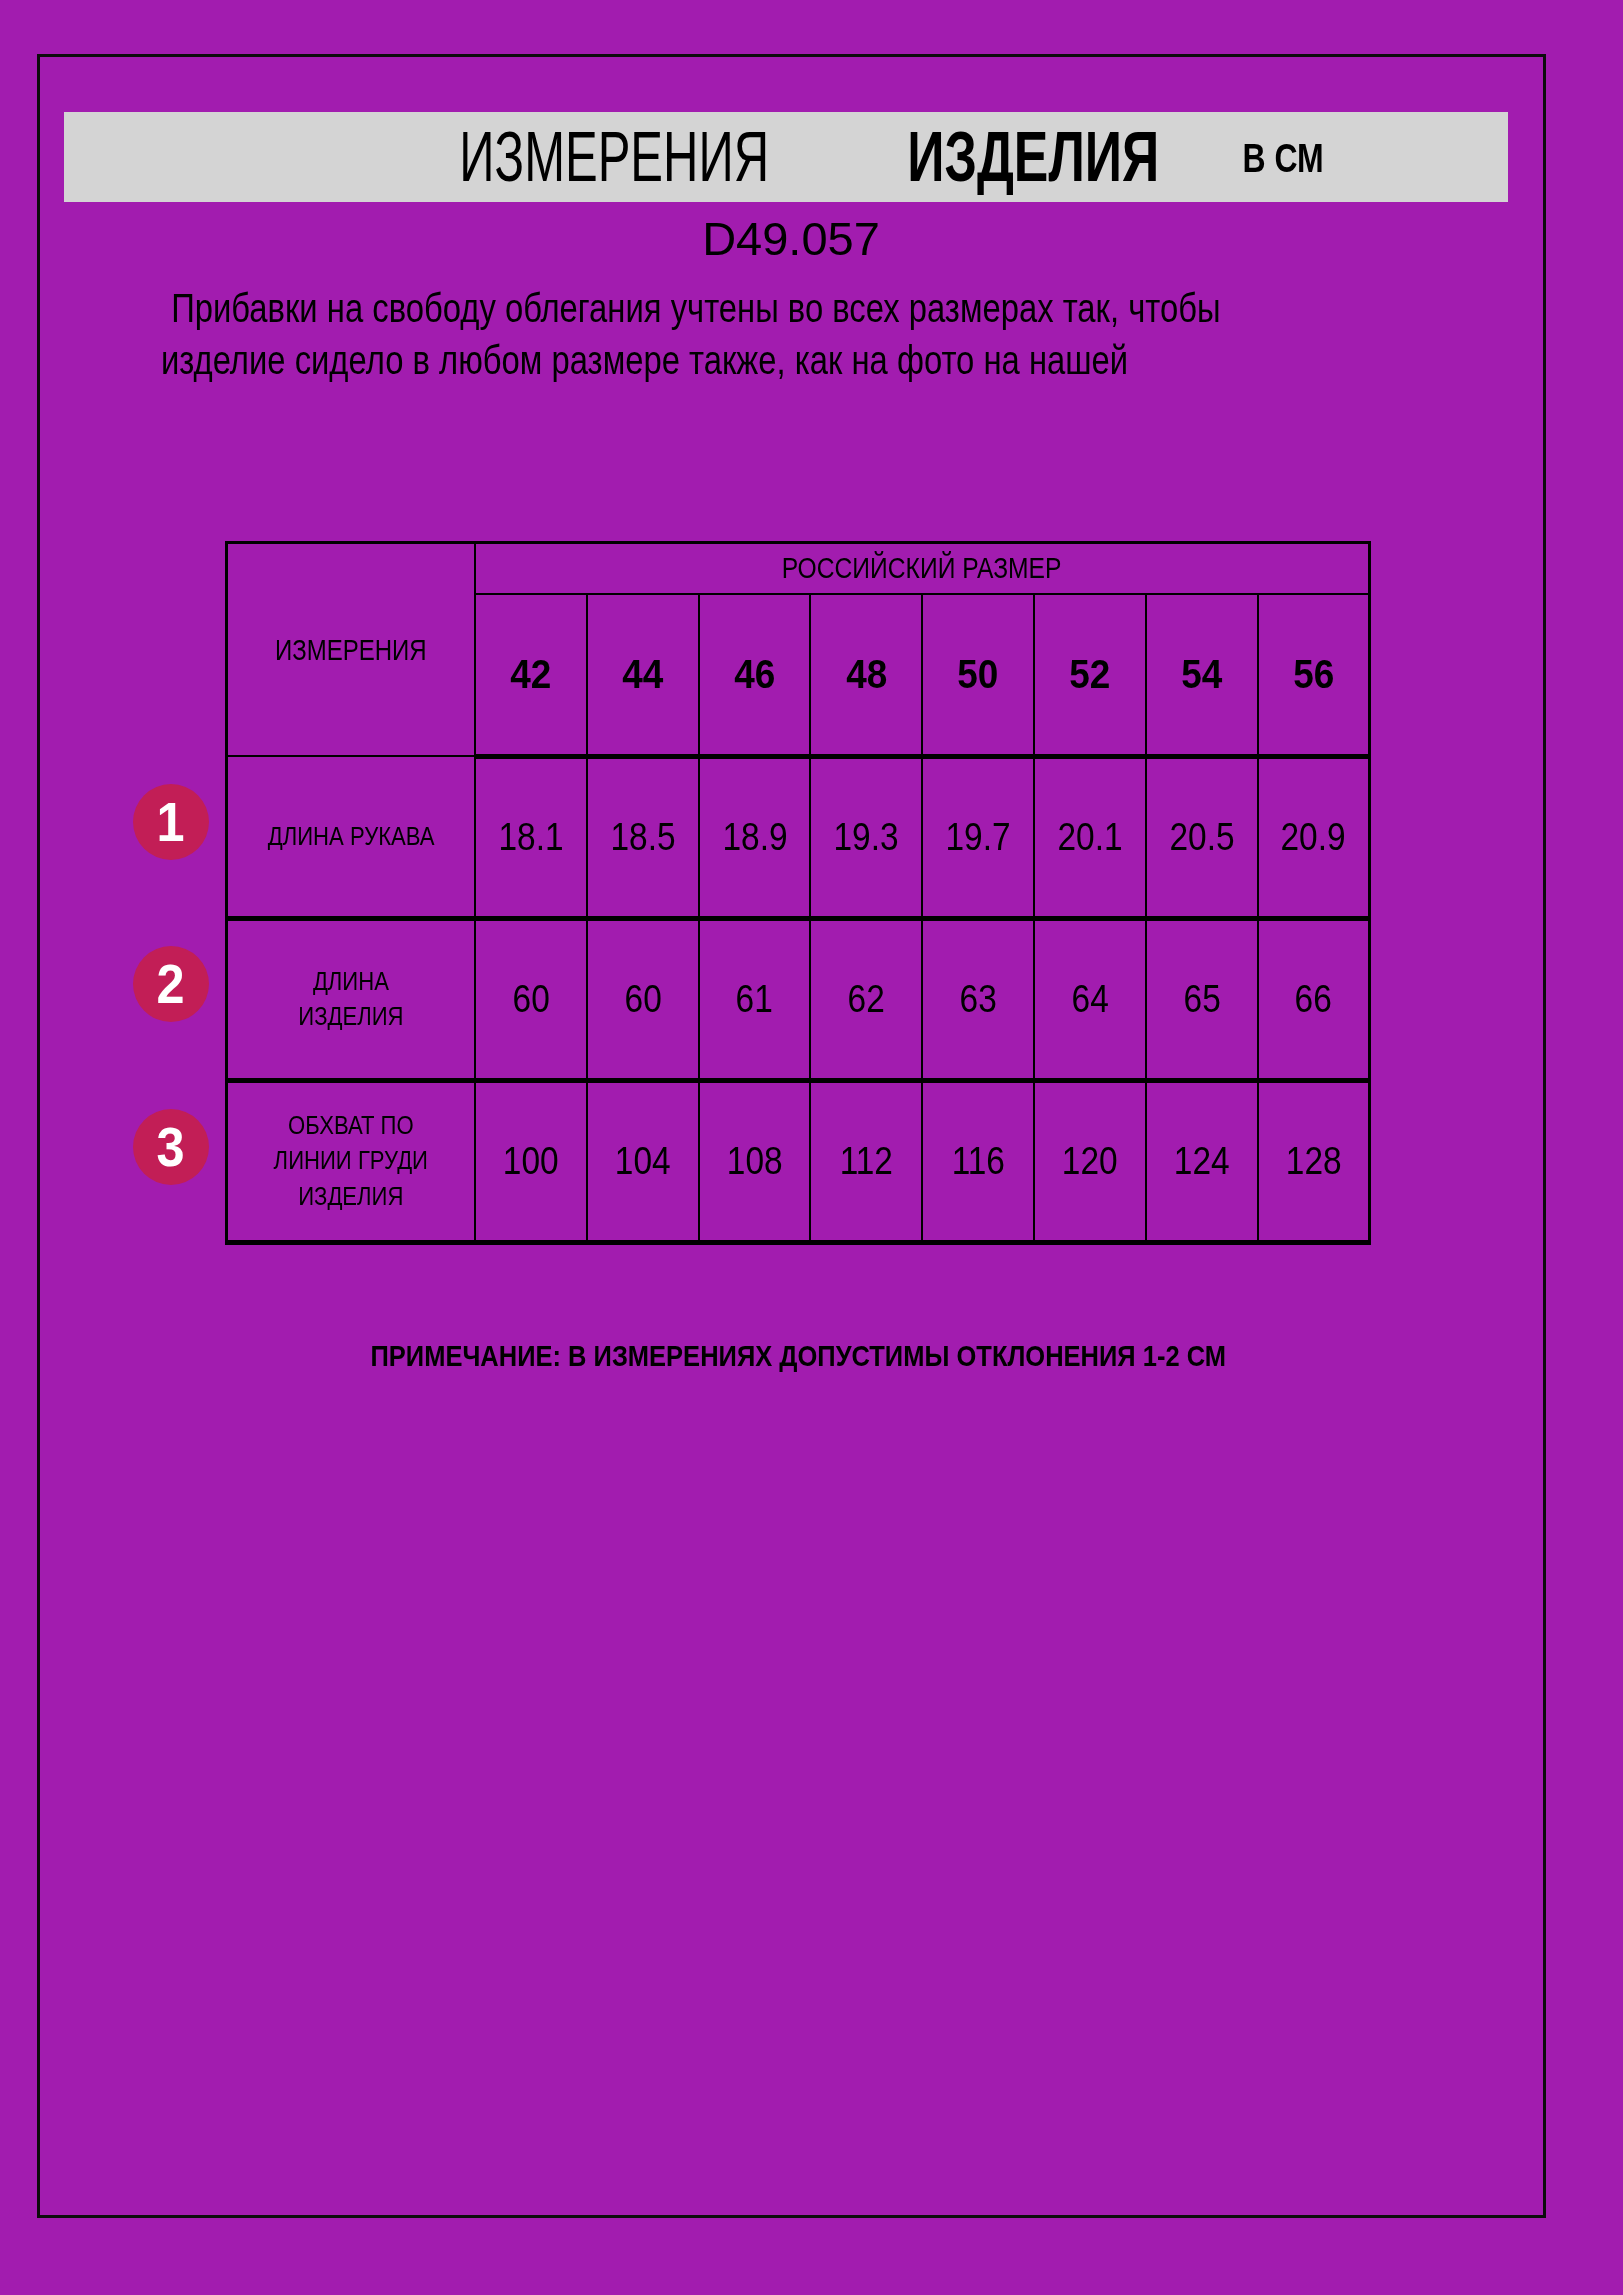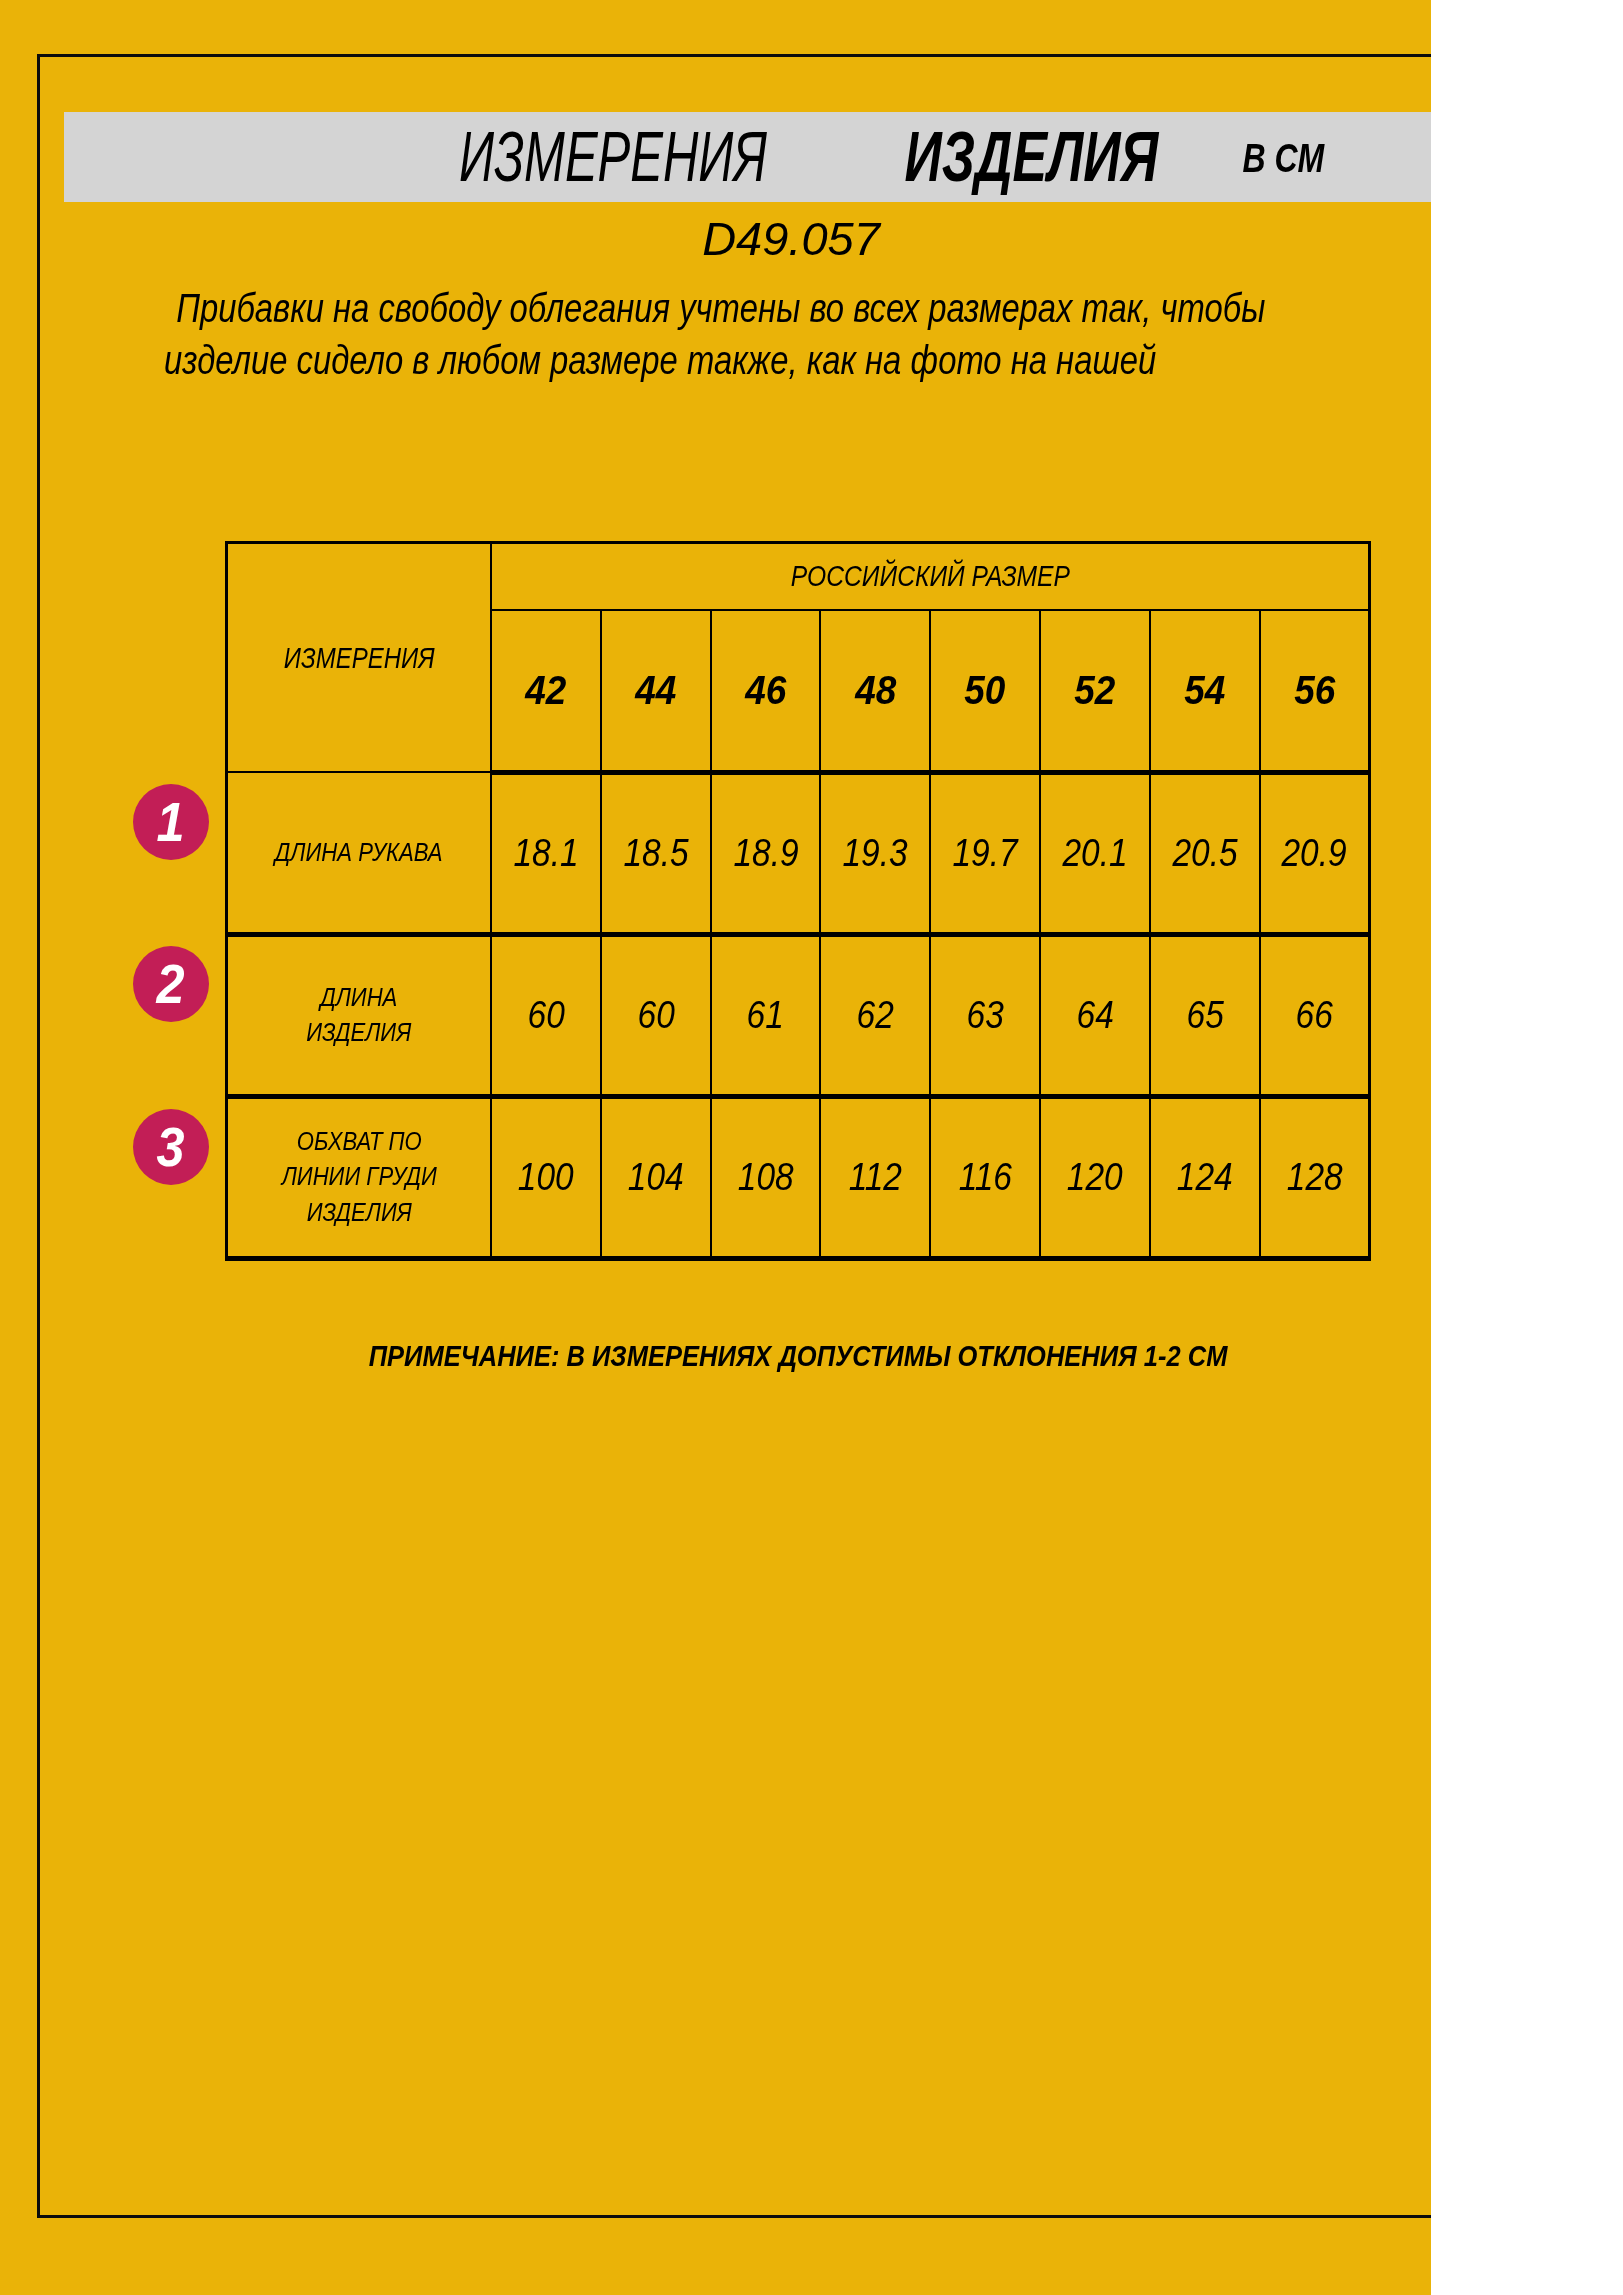--- a/index.html
+++ b/index.html
@@ -1,20 +1,19 @@
 <!DOCTYPE html>
 <html style="font-size:10.5px"><head>
 <meta charset="utf-8">
 <style>
   html,body { margin:0; padding:0; background:#ffffff; }
   .page {
-    position:relative; width:1431px; height:2295px; background:#eab308;
+    position:relative; width:1623px; height:2295px; background:#a21caf;
     font-family:"Liberation Sans","DejaVu Sans",sans-serif; color:#000;
     overflow:hidden;
-    font-style:italic;
   }
   .frame {
     position:absolute; left:37px; top:54px; width:1509px; height:2164px;
     border:3.3px solid #0c0c0c; box-sizing:border-box;
   }
   
   .header-bar {
     position:absolute; left:23.6px; top:55px; width:1444px; height:90px;
     background:#d4d4d4; display:flex; align-items:center; justify-content:center;
     gap:27.5px; padding-left:157px; box-sizing:border-box; white-space:nowrap;
@@ -31,21 +30,21 @@
   .desc { position:absolute; left:0; top:230px; width:1502px; text-align:left; }
   .desc .line { line-height:42px; white-space:nowrap; }
   .desc .line span { display:inline-block; transform:scaleX(.80); transform-origin:center center; font-size:41px; white-space:nowrap; }
   
   table.size-table {
     position:absolute; left:185px; top:484px; width:1146px;
     border-collapse:collapse; table-layout:fixed;
     border:3.3px solid #000; border-bottom-width:5.9px;
   }
   table.size-table td {
-    border:2.6px solid #000; text-align:center; vertical-align:middle; padding:16px;
+    border:2.6px solid #000; text-align:center; vertical-align:middle; padding:8px;
     overflow:hidden;
   }
   tr.hrow1 { height:38px; }
   tr.sizes, tr.datarow { height:162px; }
   tr.sizes td, tr.datarow td { border-bottom-width:5.9px; }
   td.region span { display:inline-block; font-size:29px; font-weight:400; transform:scaleX(.85); white-space:nowrap; }
   td.corner span { display:inline-block; font-size:30px; font-weight:400; transform:scaleX(.80); white-space:nowrap; }
   tr.sizes td span { display:inline-block; font-size:41px; font-weight:700; transform:scaleX(.90); }
   td.rowlabel span {
     display:inline-block; font-size:26px; font-weight:400; line-height:1.35;

